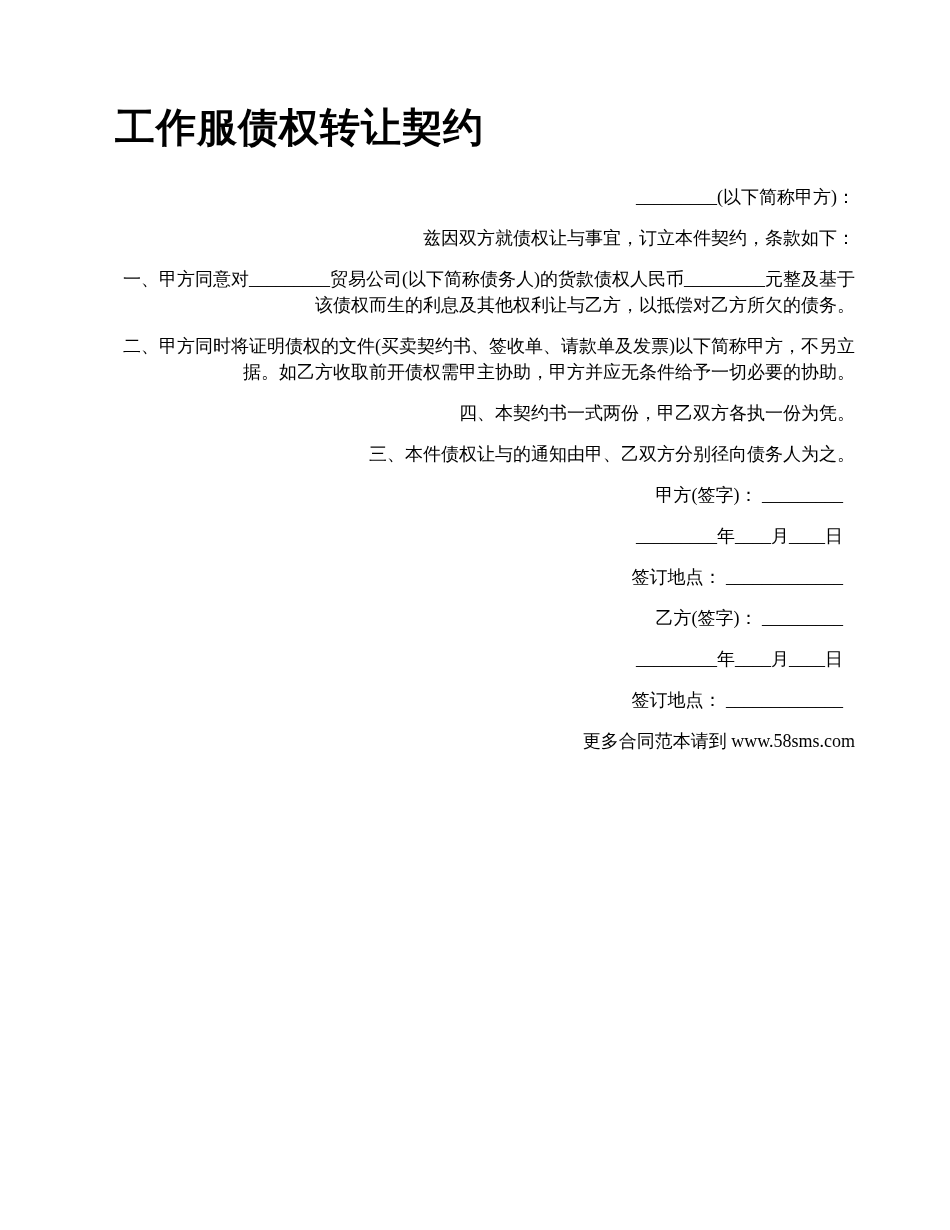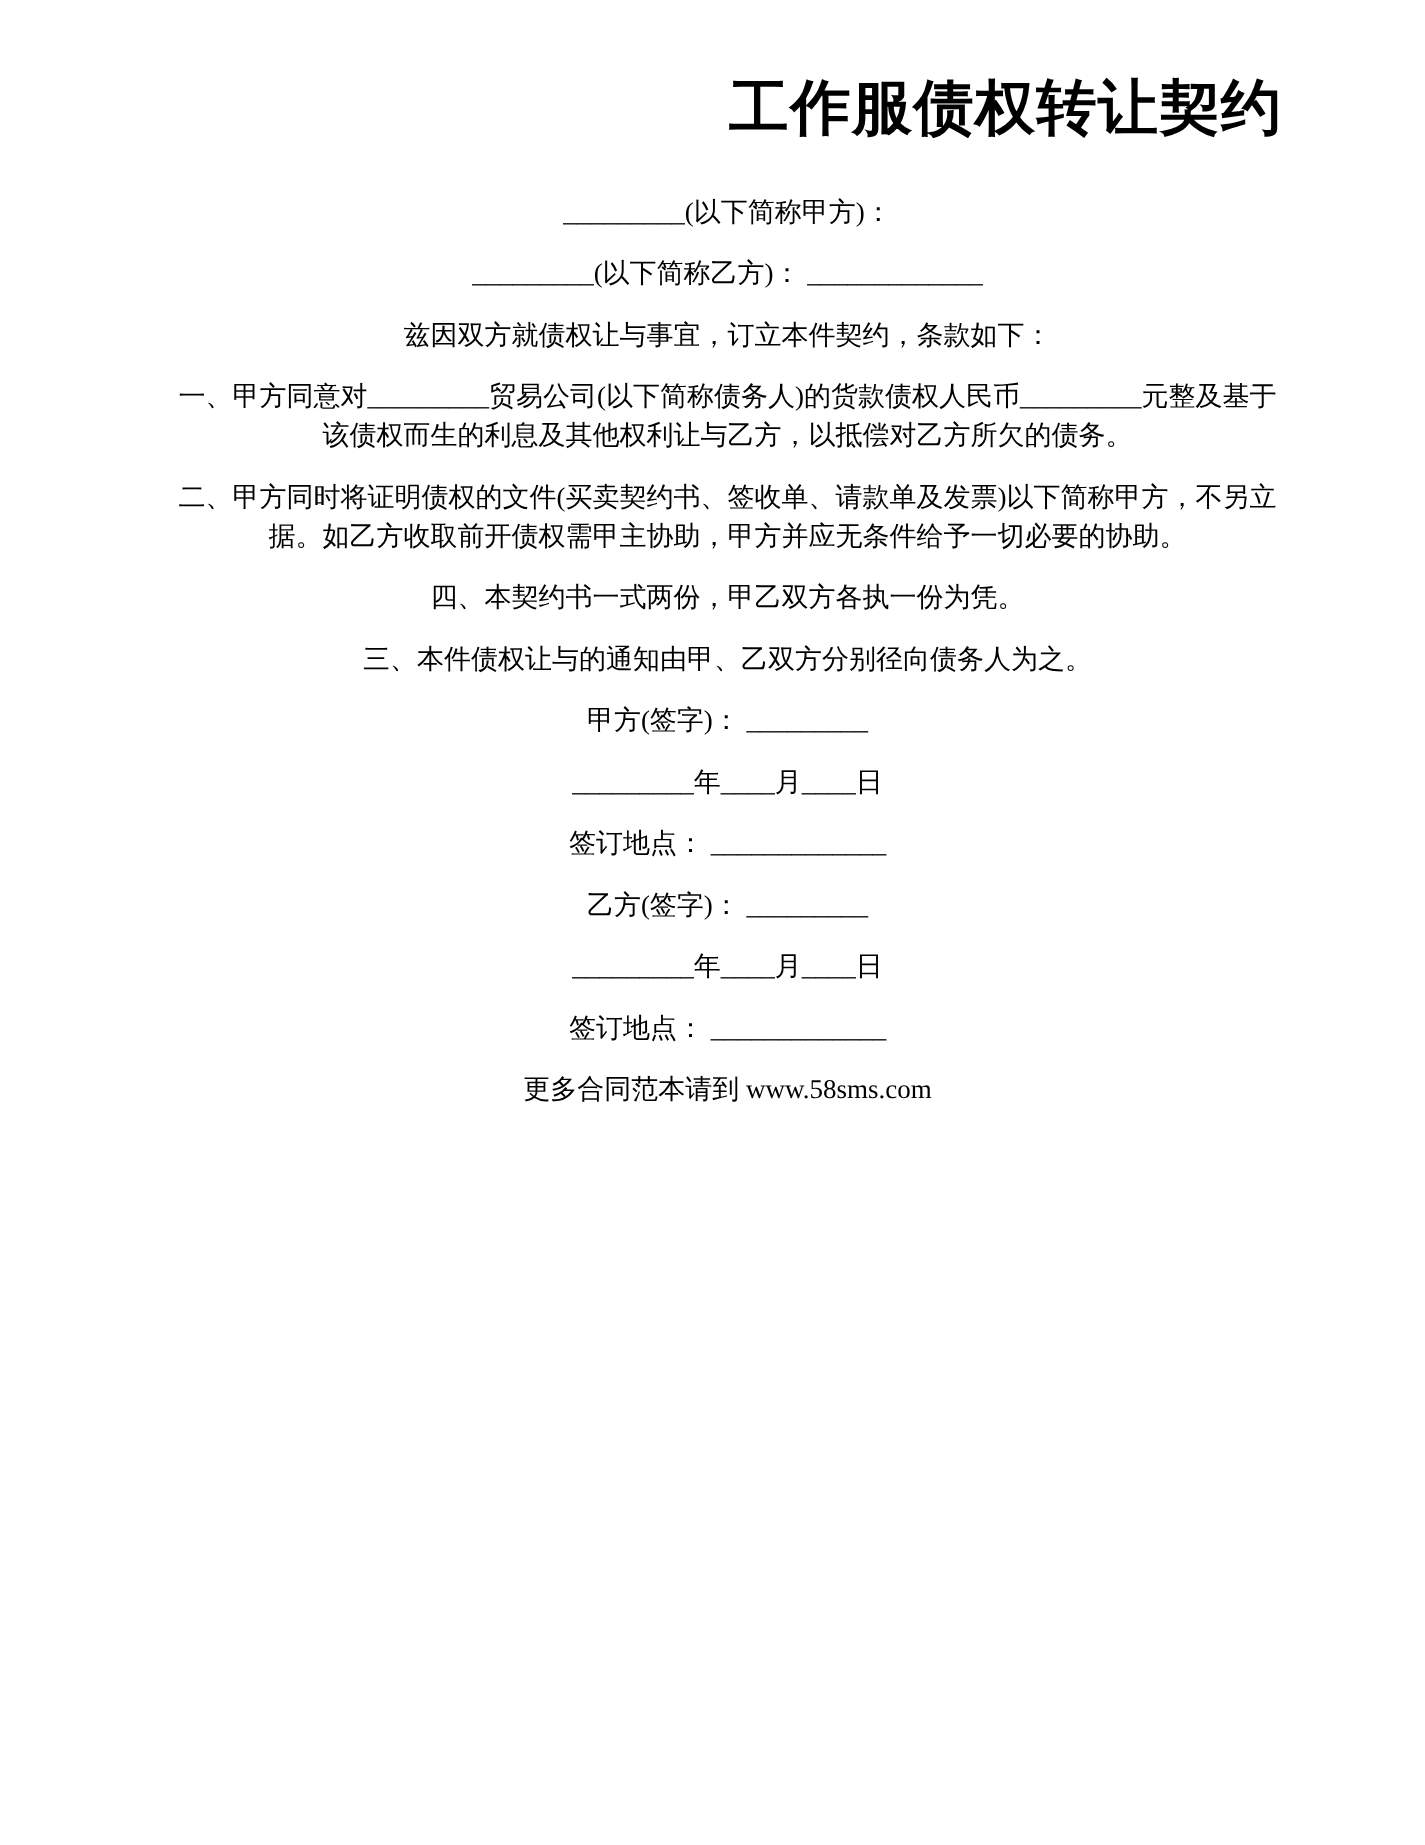--- a/index.html
+++ b/index.html
@@ -20,44 +20,42 @@
   .content {
     position: absolute;
     left: 115px;
     top: 0;
     width: 740px;
   }
   .doc-title {
     font-size: 40px;
     line-height: 48px;
     font-weight: bold;
-    margin: 48px 0 32px 0;
+    margin: 104px 0 32px 0;
     letter-spacing: 1px;
     white-space: nowrap;
-    text-align: right;
   }
   .doc-line {
     font-size: 18px;
     line-height: 26px;
     margin: 0 0 15px 0;
-    text-align: center;
+    text-align: right;
   }
   .sig-block { margin: 12px; padding: 0; }
 </style>
 </head>
 <body>
 
 <div class="page">
   <div class="content">
 
     <h1 class="doc-title">工作服债权转让契约</h1>
 
     <p class="doc-line">_________(以下简称甲方)：</p>
 
-    <p class="doc-line">_________(以下简称乙方)： _____________</p>
 
     <p class="doc-line">兹因双方就债权让与事宜，订立本件契约，条款如下：</p>
 
     <p class="doc-line">一、甲方同意对_________贸易公司(以下简称债务人)的货款债权人民币_________元整及基于该债权而生的利息及其他权利让与乙方，以抵偿对乙方所欠的债务。</p>
 
     <p class="doc-line">二、甲方同时将证明债权的文件(买卖契约书、签收单、请款单及发票)以下简称甲方，不另立据。如乙方收取前开债权需甲主协助，甲方并应无条件给予一切必要的协助。</p>
 
     <p class="doc-line">四、本契约书一式两份，甲乙双方各执一份为凭。</p>
 
     <p class="doc-line">三、本件债权让与的通知由甲、乙双方分别径向债务人为之。</p>

